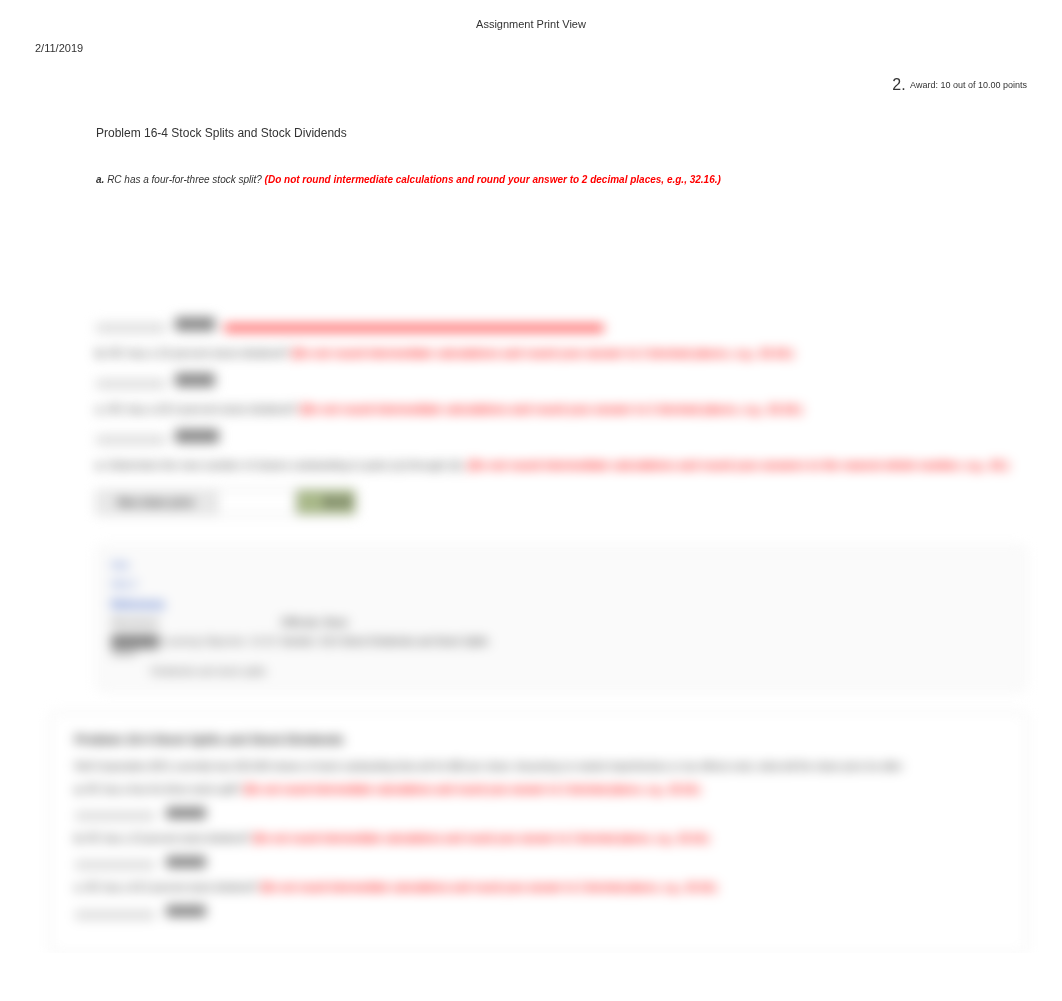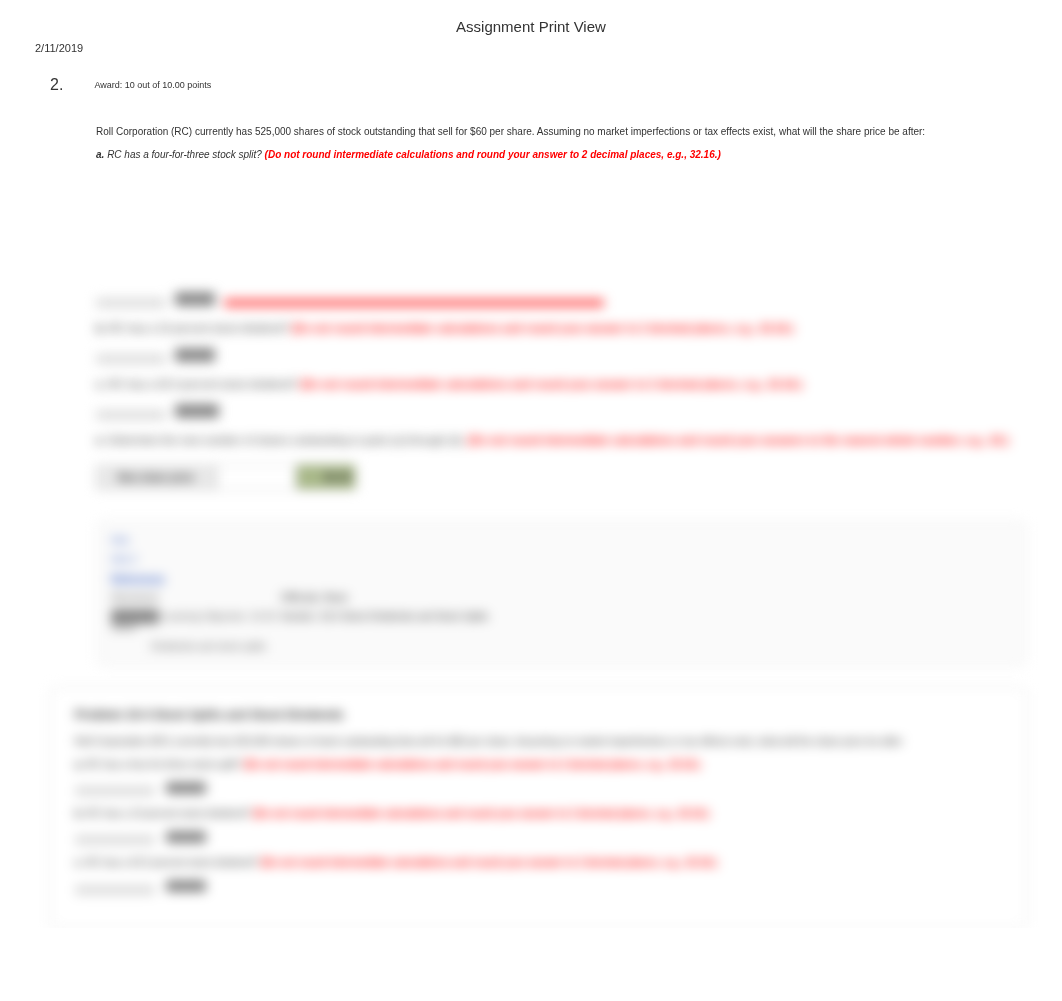--- a/index.html
+++ b/index.html
@@ -16,25 +16,26 @@
     }
     .header-date {
       font-size: 11px;
     }
     .header-title {
       position: absolute;
       left: 0;
       right: 0;
       top: 18px;
       text-align: center;
-      font-size: 15px;
+      font-size: 11px;
       width: 1062px;
     }
     .qnum-row {
       padding: 10px 35px 0 50px;
+      text-align: right;
     }
     .qnum {
       display: inline-block;
       font-size: 16px;
       vertical-align: top;
       width: 40px;
     }
     .award {
       display: inline-block;
       font-size: 9px;
@@ -172,21 +173,21 @@
   <span class="header-date">2/11/2019</span>
 </div>
 <div class="header-title">Assignment Print View</div>
 
 <div class="qnum-row">
   <span class="qnum">2.</span>
   <span class="award">Award: 10 out of 10.00 points</span>
 </div>
 
 <div class="content">
-  <div style="font-size:10px; margin-bottom:8px;">Roll Corporation (RC) currently has 525,000 shares of stock outstanding that sell for $60 per share. Assuming no market imperfections or tax effects exist, what will the share price be after:</div>
+  <div class="problem-title">Problem 16-4 Stock Splits and Stock Dividends</div>
   <div style="font-size:10px;font-style:italic;">
     <span class="part-label">a.</span>
     <span> RC has a four-for-three stock split? </span>
     <span class="red-instr">(Do not round intermediate calculations and round your answer to 2 decimal places, e.g., 32.16.)</span>
   </div>
 </div>
 
 <div class="blur-block">
 
   <div class="blur-row">

